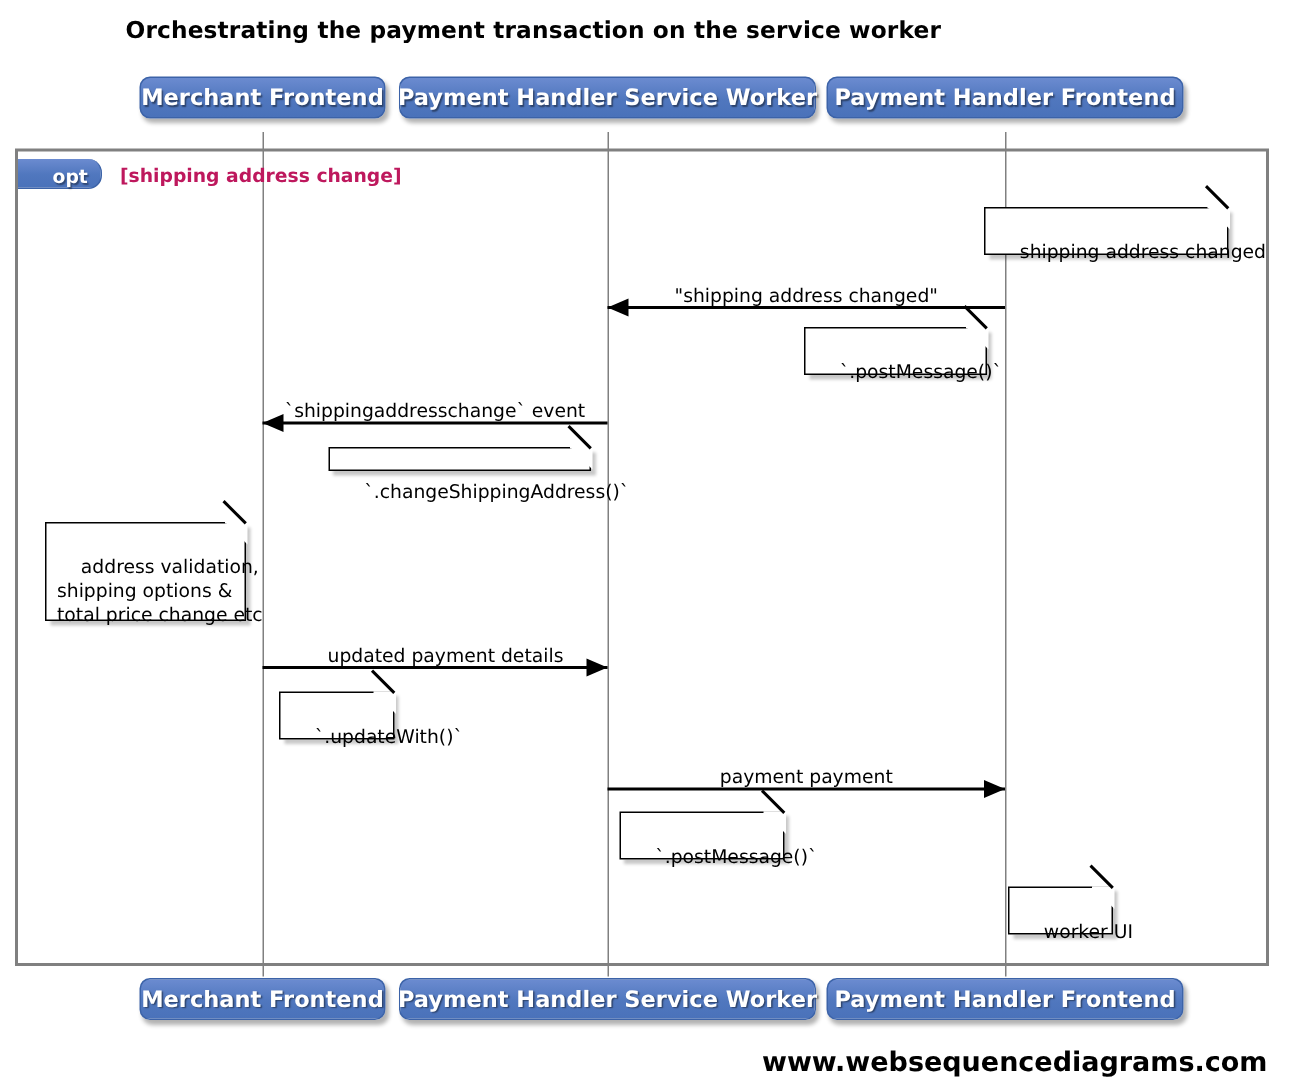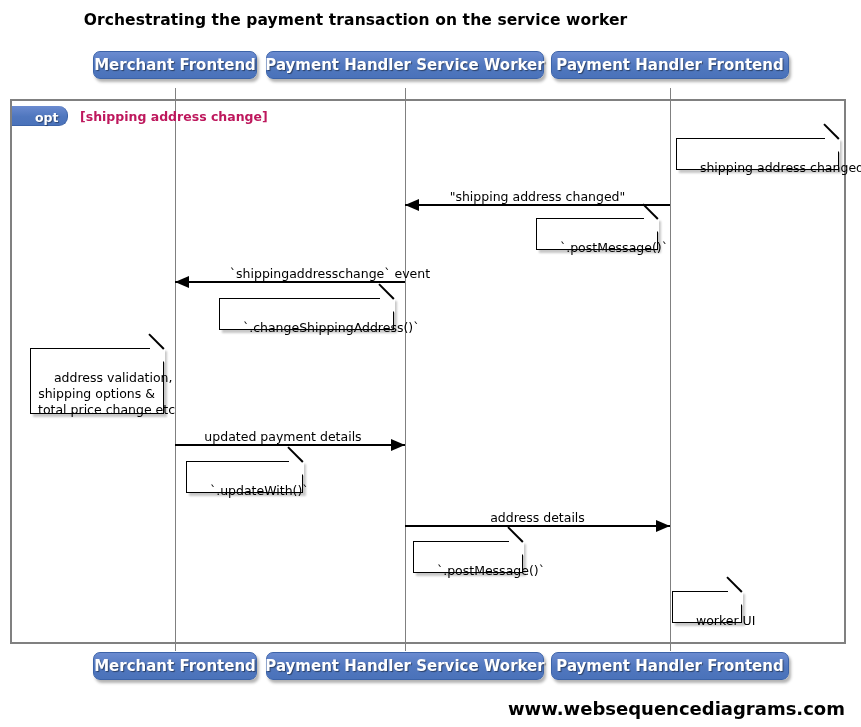--- a/index.html
+++ b/index.html
@@ -215,70 +215,70 @@
   <div class="participant" style="left:93px; top:652px; width:164px;">
     <span>Merchant Frontend</span>
   </div>
   <div class="participant" style="left:266px; top:652px; width:278px;">
     <span>Payment Handler Service Worker</span>
   </div>
   <div class="participant" style="left:551px; top:652px; width:238px;">
     <span>Payment Handler Frontend</span>
   </div>
 
-  <div class="note" style="left:676px; top:138px; width:163px; height:32px;">
+  <div class="note" style="left:656px; top:138px; width:163px; height:32px;">
     <span>shipping address changed</span>
     <span class="fold-cover"></span>
     <span class="fold-edge"></span>
     <span class="fold-line"></span>
   </div>
 
   <div class="msg-label" style="left:405px; top:189px; width:265px;">"shipping address changed"</div>
   <div class="msg-line" style="left:405px; top:204px; width:265px;"></div>
   <div class="arrow-head left" style="left:405px; top:198.5px;"></div>
 
   <div class="note" style="left:536px; top:218px; width:122px; height:32px;">
     <span>`.postMessage()`</span>
     <span class="fold-cover"></span>
     <span class="fold-edge"></span>
     <span class="fold-line"></span>
   </div>
 
-  <div class="msg-label" style="left:175px; top:266px; width:230px;margin-left:40px;">`shippingaddresschange` event</div>
+  <div class="msg-label" style="left:175px; top:266px; width:230px;">`shippingaddresschange` event</div>
   <div class="msg-line" style="left:175px; top:281px; width:230px;"></div>
   <div class="arrow-head left" style="left:175px; top:275.5px;"></div>
 
-  <div class="note" style="left:219px; top:298px; width:175px; height:32px;">
+  <div class="note" style="left:219px; top:298px; width:175px; height:16px;">
     <span>`.changeShippingAddress()`</span>
     <span class="fold-cover"></span>
     <span class="fold-edge"></span>
     <span class="fold-line"></span>
   </div>
 
-  <div class="note" style="left:30px; top:348px; width:134px; height:66px;text-align:right;">
+  <div class="note" style="left:30px; top:348px; width:134px; height:66px;">
     <span>address validation,
 shipping options &amp;
 total price change etc</span>
     <span class="fold-cover"></span>
     <span class="fold-edge"></span>
     <span class="fold-line"></span>
   </div>
 
-  <div class="msg-label" style="left:168px; top:429px; width:230px;">updated payment details</div>
+  <div class="msg-label" style="left:182px; top:429px; width:230px;">updated payment details</div>
   <div class="msg-line" style="left:175px; top:444px; width:230px;"></div>
   <div class="arrow-head right" style="left:391px; top:438.5px;"></div>
 
-  <div class="note" style="left:186px; top:461px; width:117px; height:32px;">
+  <div class="note" style="left:186px; top:461px; width:77px; height:32px;">
     <span>`.updateWith()`</span>
     <span class="fold-cover"></span>
     <span class="fold-edge"></span>
     <span class="fold-line"></span>
   </div>
 
-  <div class="msg-label" style="left:405px; top:510px; width:265px;">address details</div>
+  <div class="msg-label" style="left:405px; top:510px; width:265px;">payment payment</div>
   <div class="msg-line" style="left:405px; top:525px; width:265px;"></div>
   <div class="arrow-head right" style="left:656px; top:519.5px;"></div>
 
   <div class="note" style="left:413px; top:541px; width:110px; height:32px;">
     <span>`.postMessage()`</span>
     <span class="fold-cover"></span>
     <span class="fold-edge"></span>
     <span class="fold-line"></span>
   </div>
 

